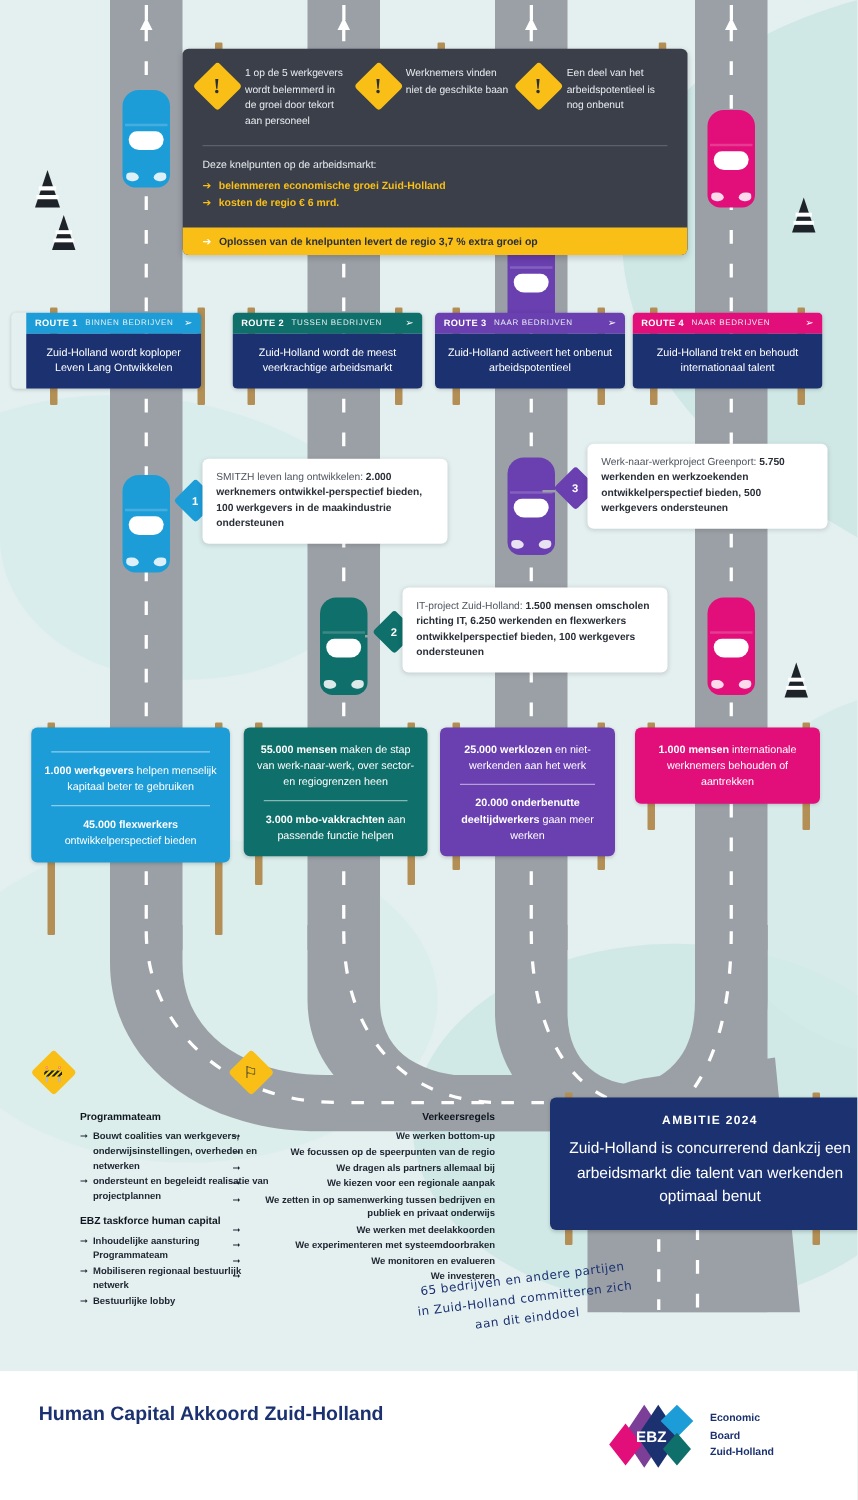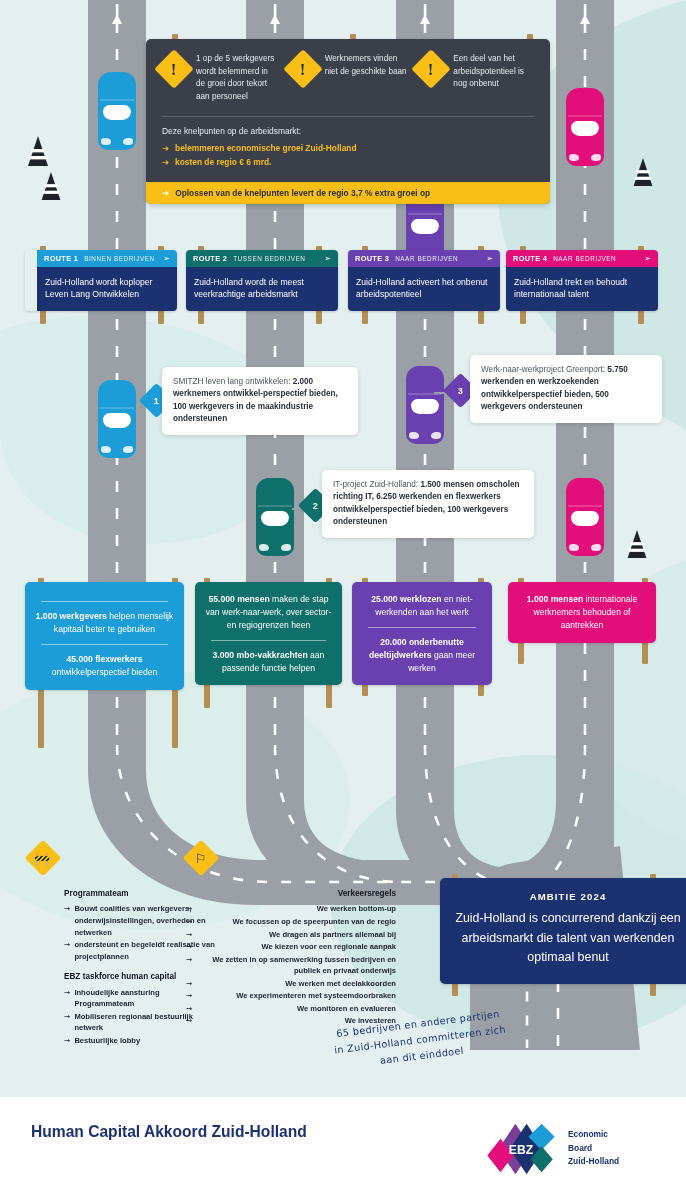--- a/index.html
+++ b/index.html
@@ -61,21 +61,21 @@
   .alert-strip span.arr { color:#fff; font-size:8.5px; }
   .alert-strip span.txt { color:#2b2f38; font-weight:bold; font-size:8.4px; }
 
   
   .route { position:absolute; width:152px; border-radius:4px; overflow:hidden;
            box-shadow:0 1px 3px rgba(0,0,0,.16); }
   .route-head { display:flex; align-items:center; padding:4px 7px; gap:6px; }
   .route-head .rnum { color:#fff; font-weight:bold; font-size:7.4px; letter-spacing:.3px; }
   .route-head .rsub { color:#e6f0f5; font-size:6.4px; letter-spacing:.55px; flex:1; }
   .route-head .rarrow { color:#fff; font-size:8px; }
-  .route-body { background:#1b3170; color:#fff; padding:9px 8px 10px; text-align:left;
+  .route-body { background:#1b3170; color:#fff; padding:9px 8px 10px; text-align:center;
                 font-size:8.6px; line-height:1.45; }
 
   
   .callout { position:absolute; background:#fff; border-radius:5px; padding:9px 11px;
              box-shadow:0 1px 4px rgba(0,0,0,.15); font-size:8.2px; line-height:1.52; color:#2a2f38; }
   .callout b { font-weight:bold; }
   .callout .lbl { color:#4f555f; }
   .marker { position:absolute; width:25px; height:25px; transform:rotate(45deg);
             border-radius:3px; display:flex; align-items:center; justify-content:center; }
   .marker span { transform:rotate(-45deg); color:#fff; font-weight:bold; font-size:9px; }
@@ -305,21 +305,21 @@
       </ul>
     </div>
     <div class="alert-strip">
       <span class="arr">➔</span>
       <span class="txt">Oplossen van de knelpunten levert de regio 3,7 % extra groei op</span>
     </div>
   </div>
 
   <div class="post" style="left:40px; top:246px; height:78px;"></div>
   <div class="post" style="left:158px; top:246px; height:78px;"></div>
-  <div class="route" style="left:25px; top:250px;padding-left:12px;">
+  <div class="route" style="left:9px; top:250px;padding-left:12px;">
     <div class="route-head" style="background:#1d9dd8;">
       <span class="rnum">ROUTE 1</span>
       <span class="rsub">BINNEN BEDRIJVEN</span>
       <span class="rarrow">➢</span>
     </div>
     <div class="route-body">Zuid-Holland wordt koploper Leven Lang Ontwikkelen</div>
   </div>
 
   <div class="post" style="left:198px; top:246px; height:78px;"></div>
   <div class="post" style="left:316px; top:246px; height:78px;"></div>

